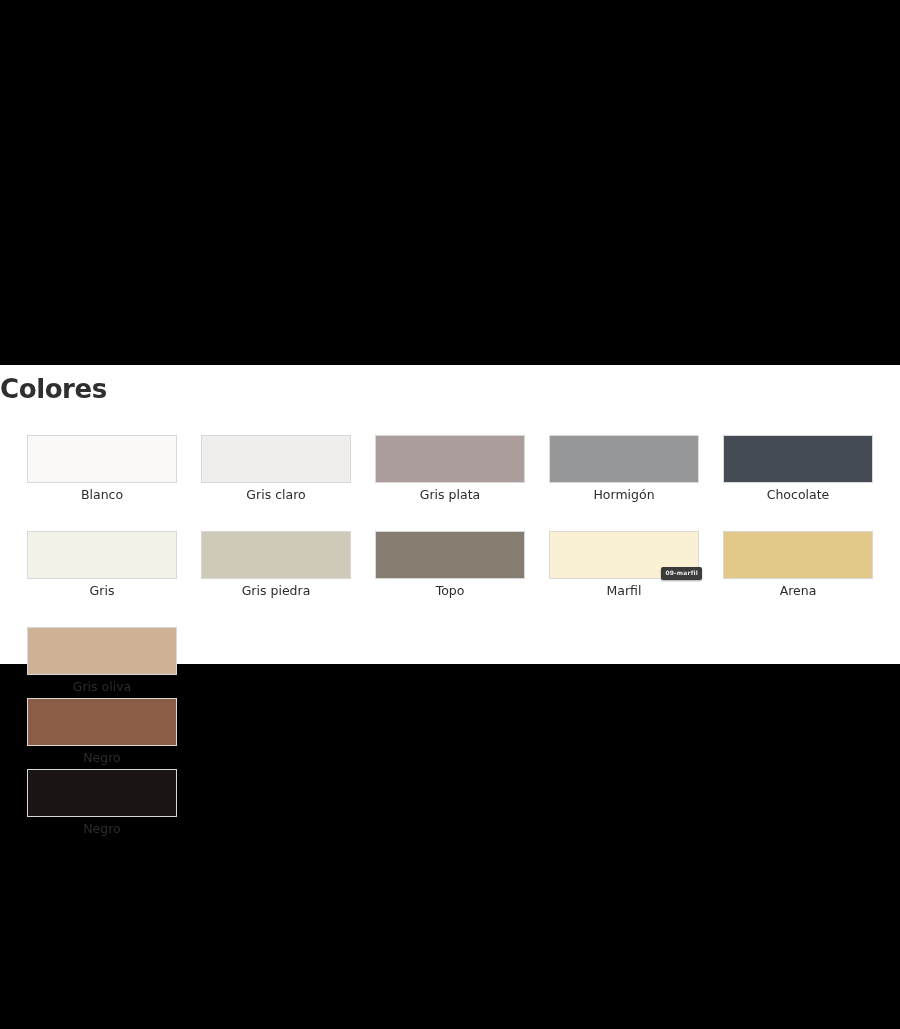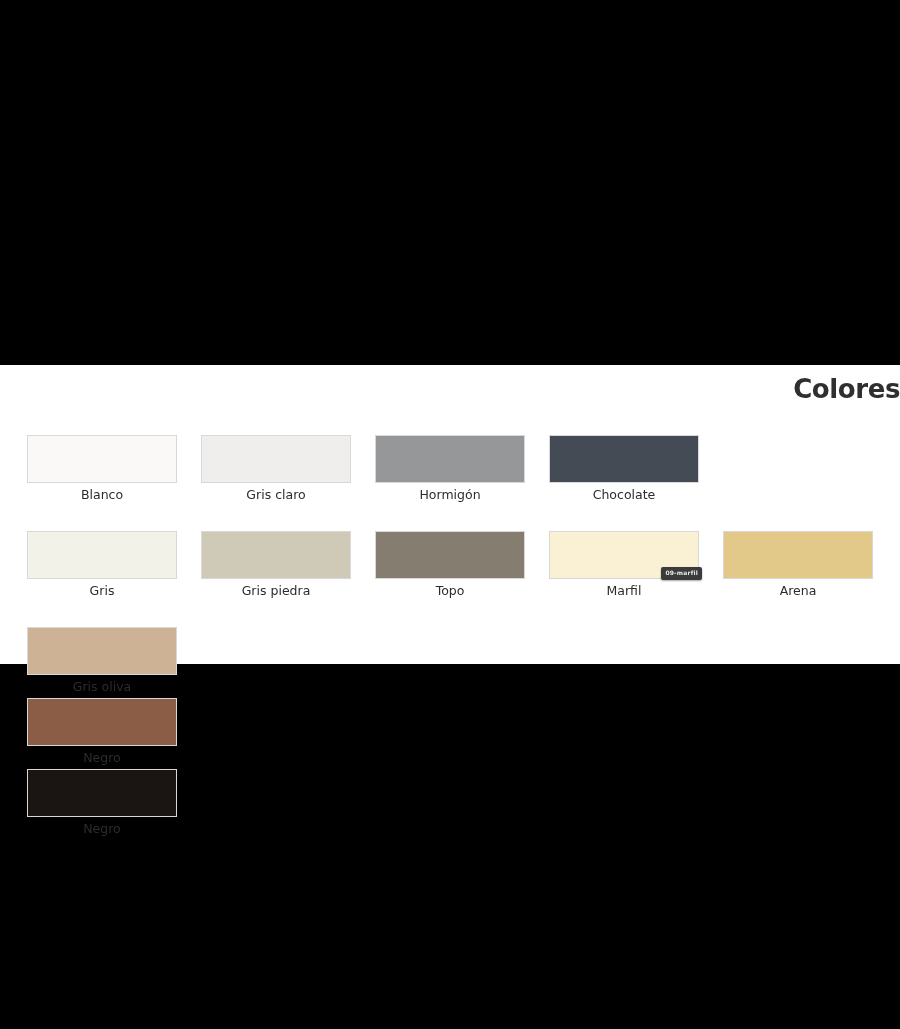--- a/index.html
+++ b/index.html
@@ -28,21 +28,21 @@
     width: 900px;
     height: 299px;
     background: #ffffff;
   }
 
   #page-title {
     position: absolute;
     left: 0;
     top: 7px;
     width: 900px;
-    text-align: right;
+    text-align: left;
     font-family: "DejaVu Sans", "Liberation Sans", sans-serif;
     font-size: 26px;
     font-weight: 700;
     letter-spacing: -0.4px;
     color: #2f2f2f;
     line-height: 34px;
   }
 
   
   #swatch-grid {
@@ -116,20 +116,24 @@
         <div class="swatch-row">
           <div class="swatch-cell">
             <div class="swatch-chip" style="background-color: rgb(250, 249, 247);"></div>
             <div class="swatch-label">Blanco</div>
           </div>
           <div class="swatch-cell">
             <div class="swatch-chip" style="background-color: rgb(239, 238, 236);"></div>
             <div class="swatch-label">Gris claro</div>
           </div>
           <div class="swatch-cell">
+            <div class="swatch-chip" style="background-color: rgb(170, 157, 155);"></div>
+            <div class="swatch-label">Gris plata</div>
+          </div>
+          <div class="swatch-cell">
             <div class="swatch-chip" style="background-color: rgb(149, 151, 153);"></div>
             <div class="swatch-label">Hormigón</div>
           </div>
           <div class="swatch-cell">
             <div class="swatch-chip" style="background-color: rgb(69, 75, 84);"></div>
             <div class="swatch-label">Chocolate</div>
           </div>
         </div>
         <div class="swatch-row">
           <div class="swatch-cell">

